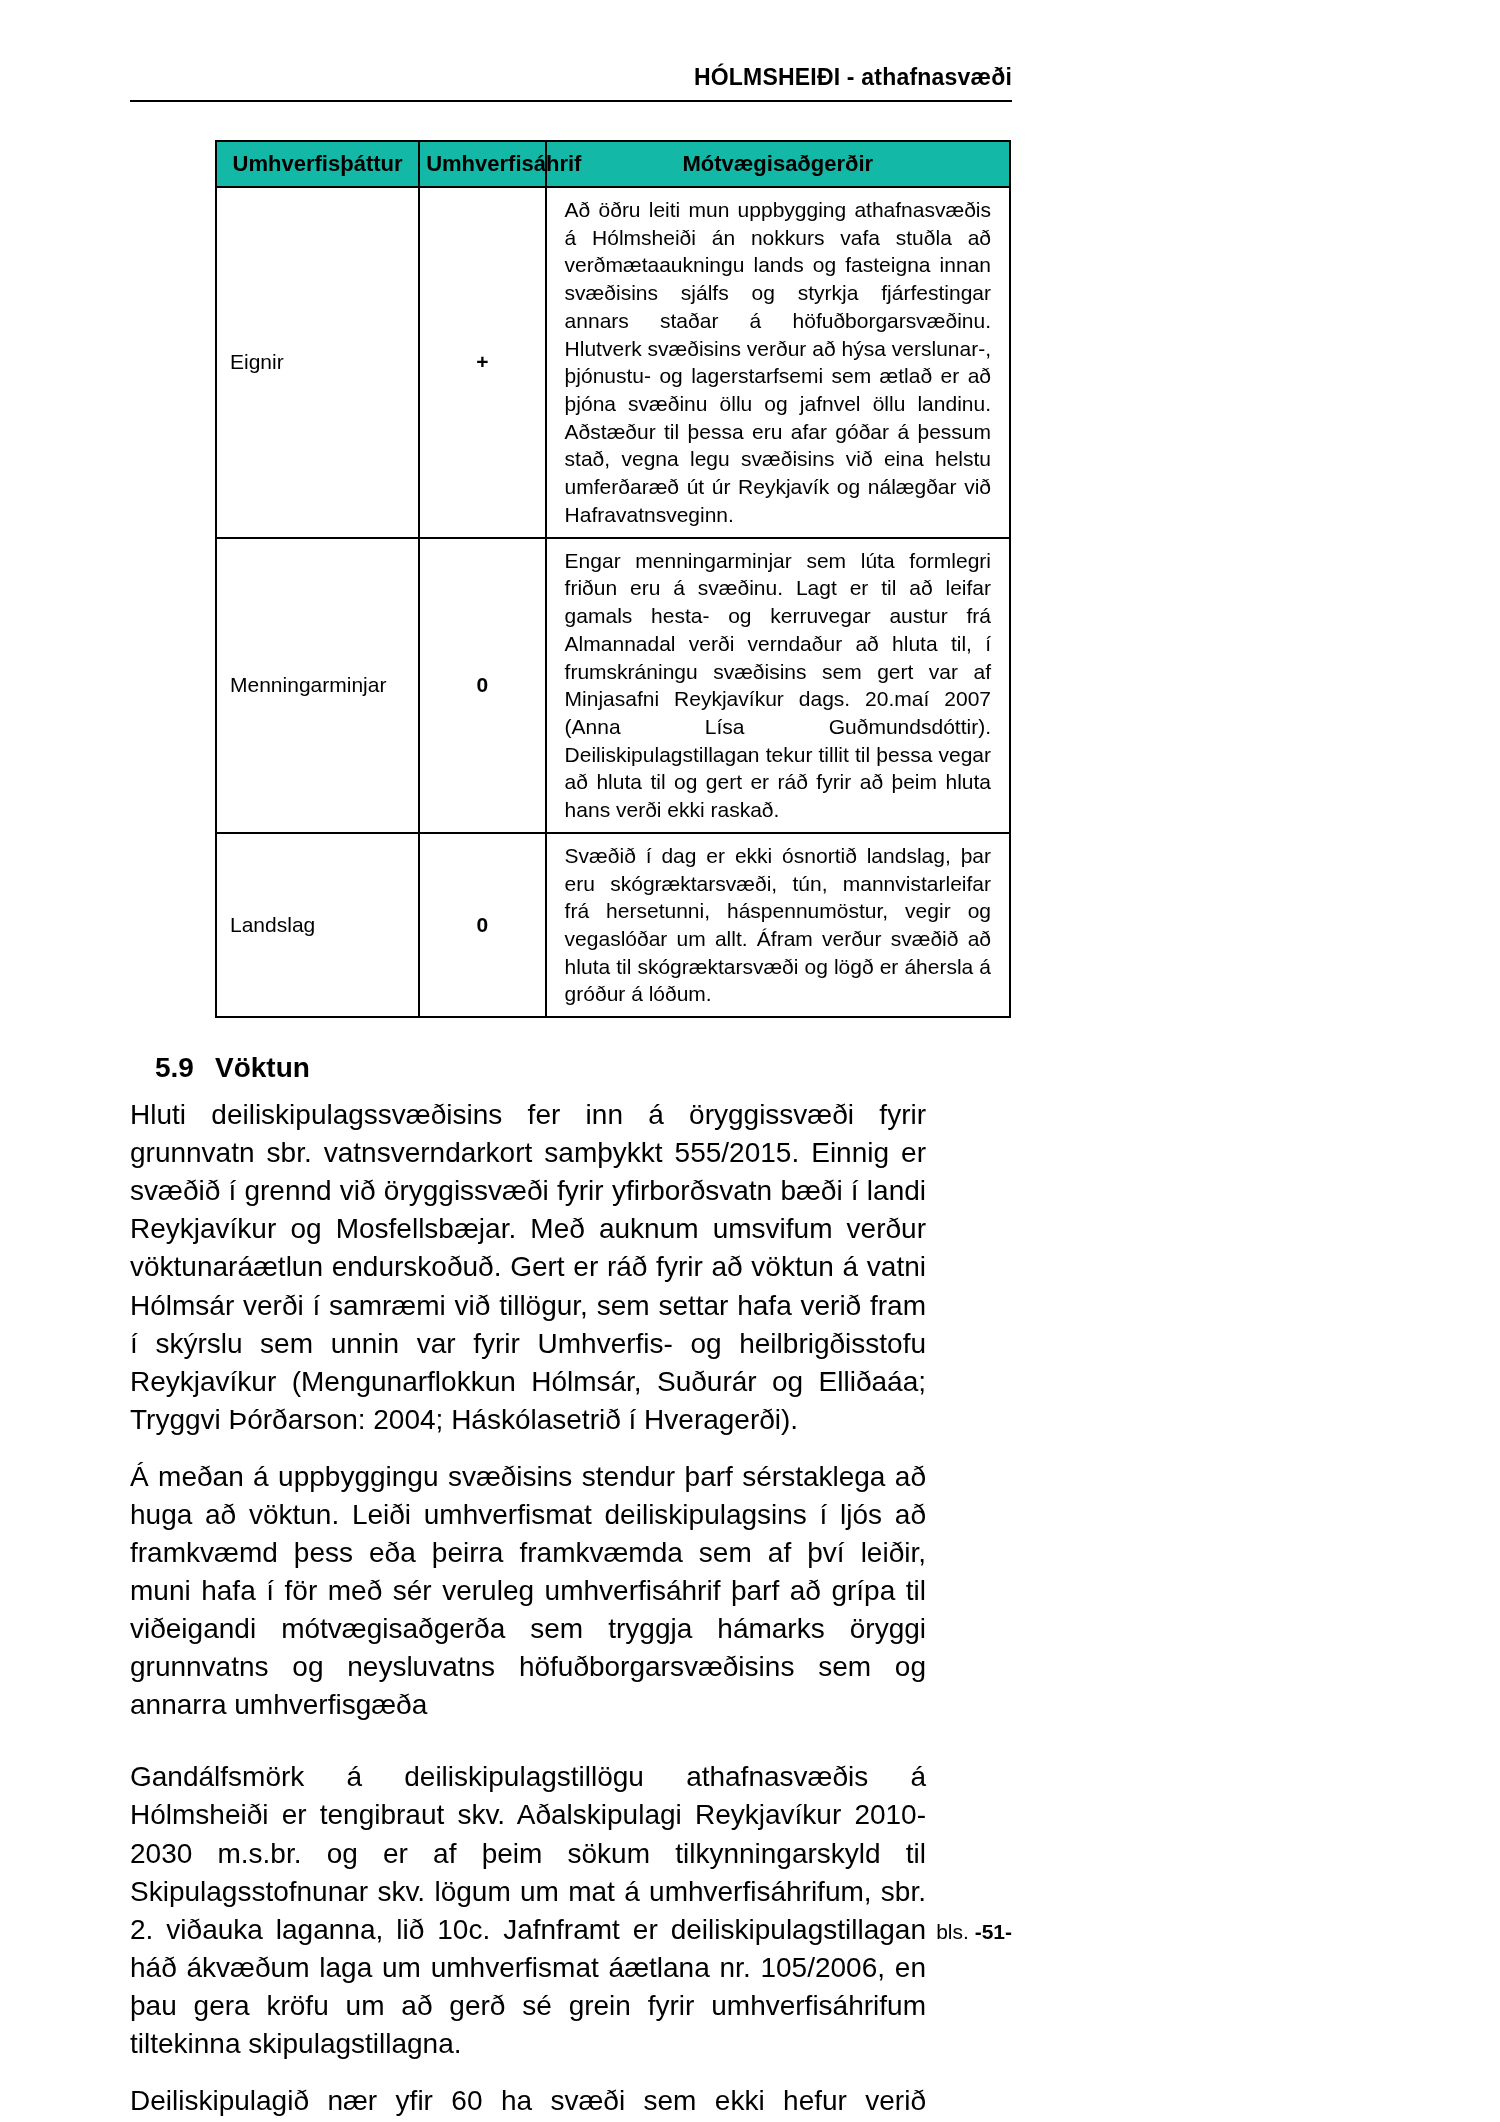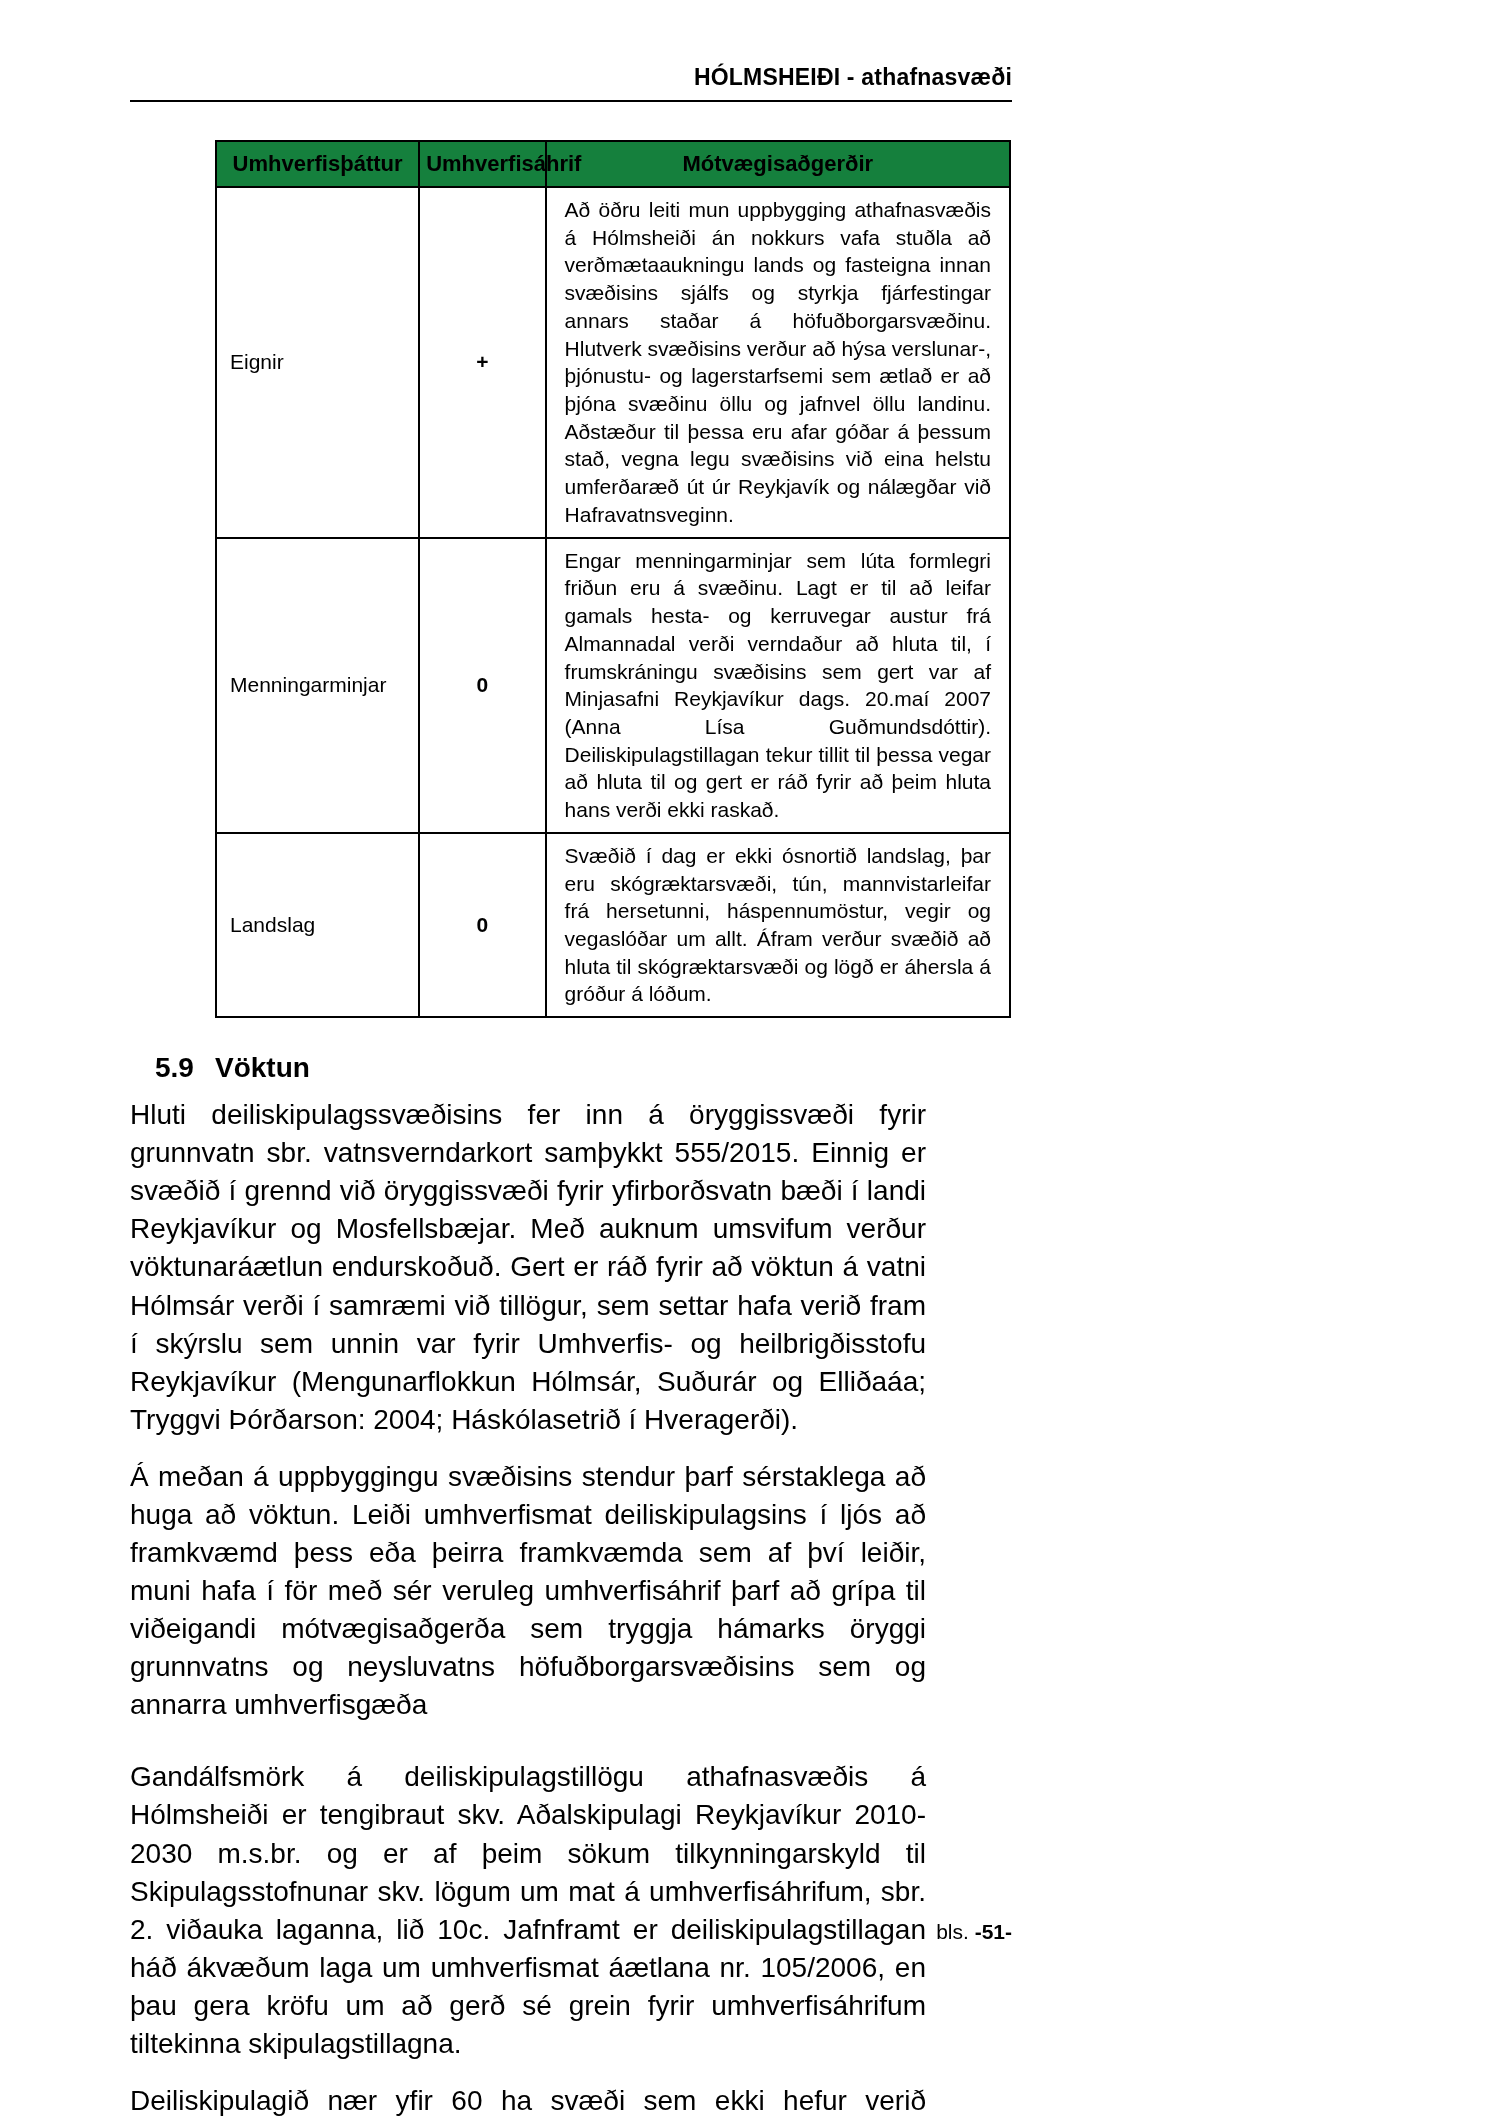--- a/index.html
+++ b/index.html
@@ -27,21 +27,21 @@
 
   
   table.impact-table {
     border-collapse: collapse;
     margin: 38px 0 0 85px;
     width: 796px;
     table-layout: fixed;
   }
   table.impact-table th, table.impact-table td { border: 2px solid #000; }
   table.impact-table th {
-    background: #15803d;
+    background: #14b8a6;
     font-size: 22px;
     font-weight: 700;
     padding: 9px 6px;
     text-align: center;
   }
   th.col-factor   { width: 196px; text-align: left; padding-left: 13px; }
   th.col-impact   { width: 122px; }
   th.col-mitigation { width: 448px; }
   td.cell-factor {
     vertical-align: middle;

